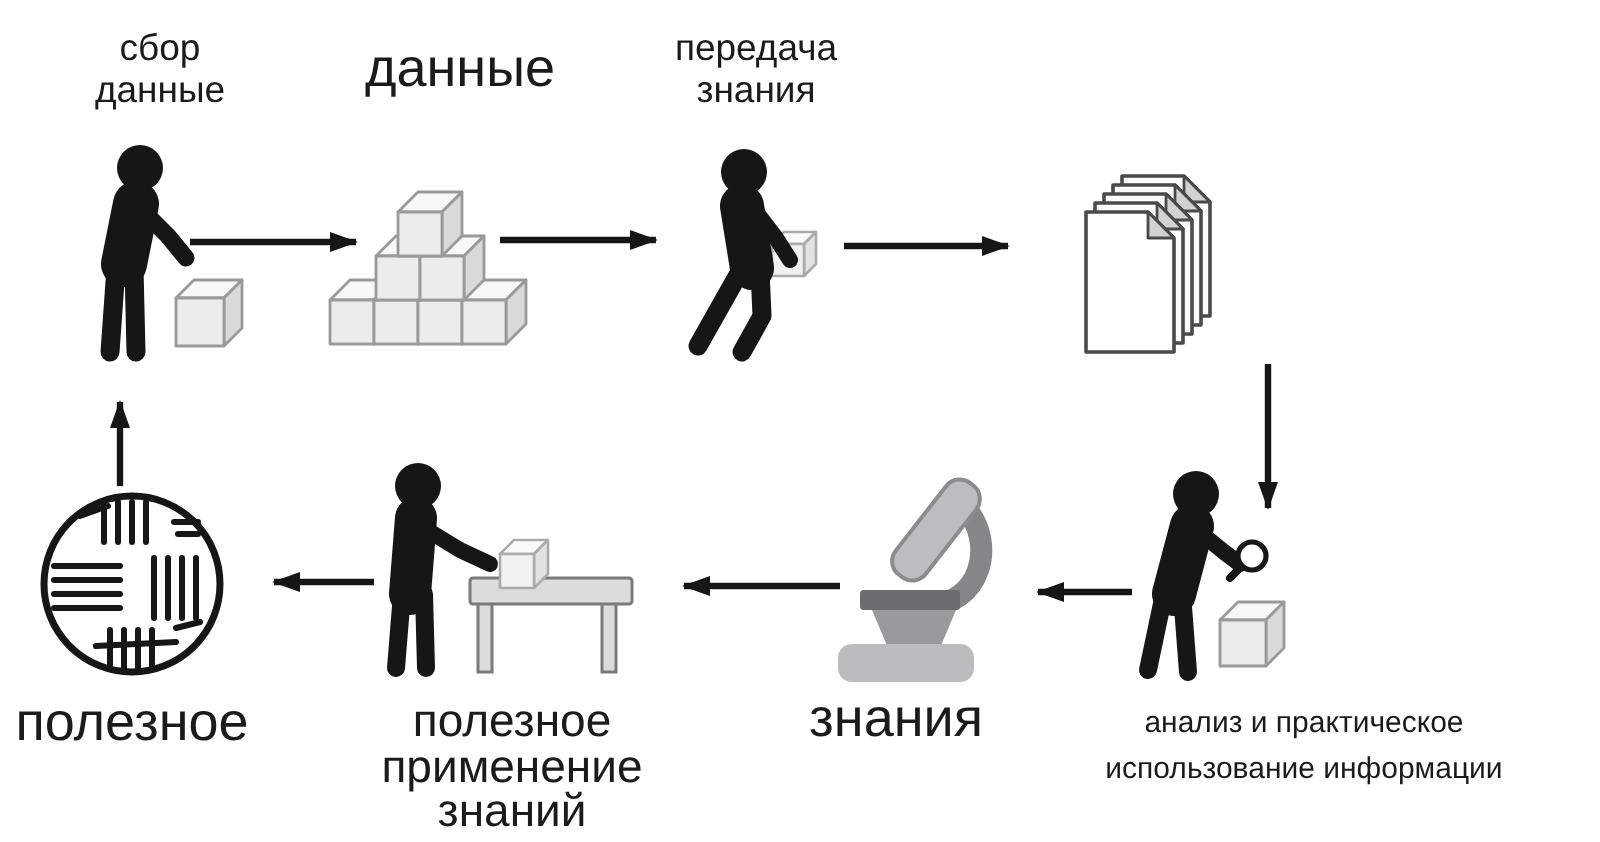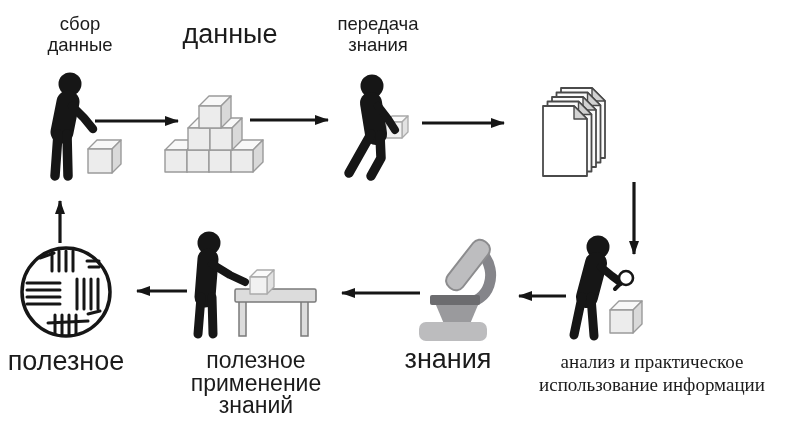--- a/index.html
+++ b/index.html
@@ -207,20 +207,20 @@
       <line x1="48" y1="323" x2="88" y2="321"></line>
       <line x1="88" y1="314" x2="100" y2="311"></line>
     </g>
   </svg>
 
   <div class="lbl sm" style="left:28px;top:13px;width:104px">сбор
 данные</div>
   <div class="lbl lg" style="left:168px;top:20px;width:124px">данные</div>
   <div class="lbl sm" style="left:326px;top:13px;width:104px">передача
 знания</div>
-  <div class="lbl md" style="left:510px;top:351px;width:284px;font-size:19px;font-family:Liberation Serif, serif;">анализ и практическое
+  <div class="lbl md" style="left:510px;top:351px;width:284px;font-size:15px;">анализ и практическое
 использование информации</div>
   <div class="lbl lg" style="left:398px;top:345px;width:100px">знания</div>
   <div class="lbl md" style="left:146px;top:349px;width:220px">полезное применение
 знаний</div>
   <div class="lbl lg" style="left:4px;top:347px;width:124px">полезное</div>
 
 </div>
 
 </body></html>

